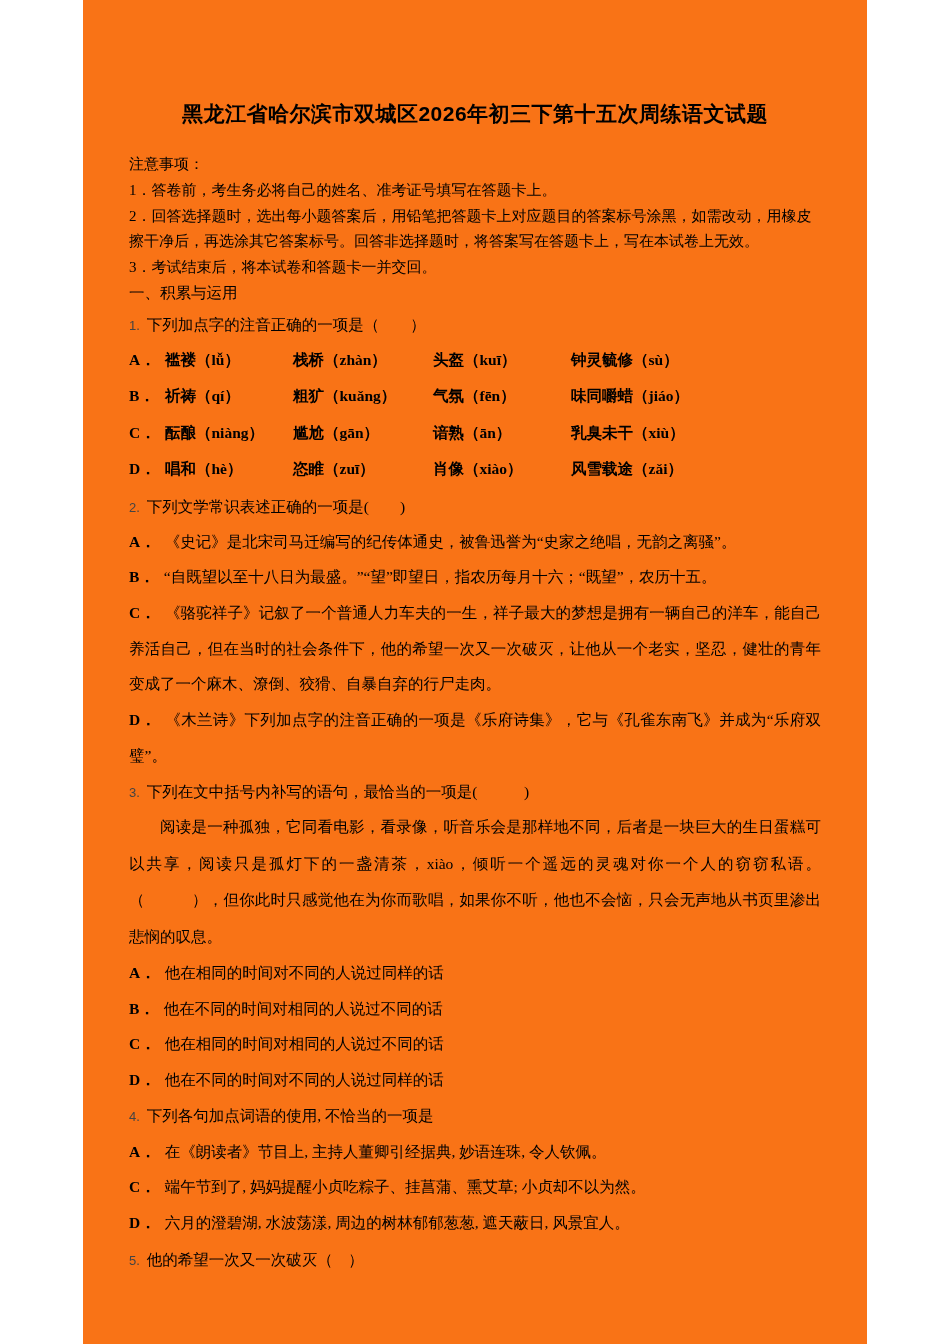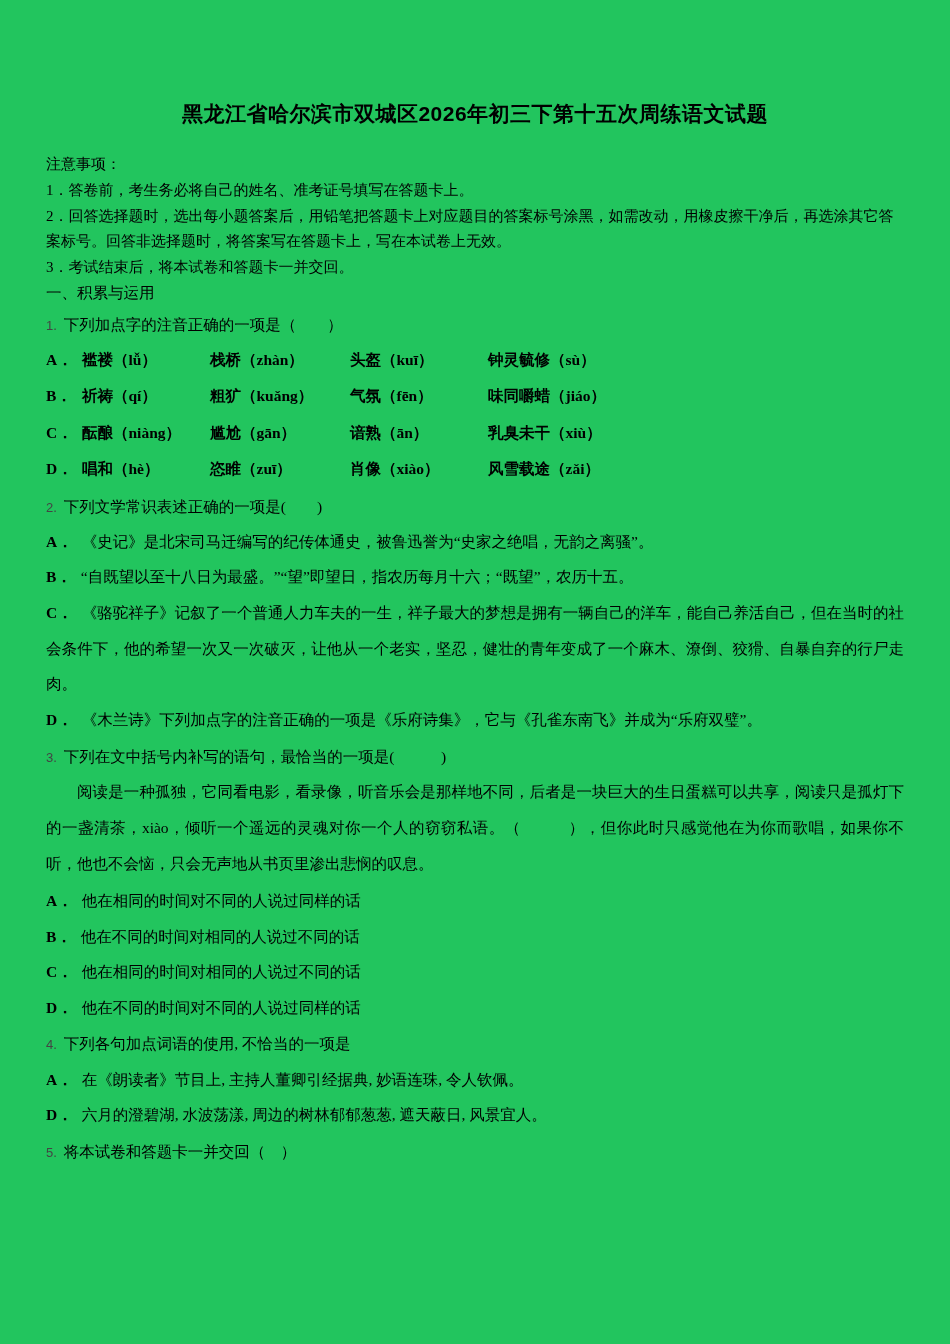--- a/index.html
+++ b/index.html
@@ -1,22 +1,22 @@
 <!DOCTYPE html>
 <html><head>
 <meta charset="utf-8">
 <style>
   * { box-sizing: border-box; }
   html, body { margin: 0; padding: 0; background: #ffffff; }
   .page {
-    width: 950px;
+    width: 784px;
     min-height: 1344px;
     margin: 0 auto;
     padding: 100px 46px 40px 46px;
-    background: #22c55e;
+    background: #f97316;
     color: #000000;
     font-family: "Liberation Serif", "DejaVu Serif", serif;
     font-size: 15.5px;
   }
   .title {
     text-align: center;
     font-family: "Liberation Sans", "DejaVu Sans", sans-serif;
     font-weight: bold;
     font-size: 21px;
     margin: 0 0 24px 0;
@@ -114,20 +114,21 @@
         <div class="q-stem"><span class="q-number">3.</span><span>下列在文中括号内补写的语句，最恰当的一项是(　　　)</span></div>
         <div class="q-passage">阅读是一种孤独，它同看电影，看录像，听音乐会是那样地不同，后者是一块巨大的生日蛋糕可以共享，阅读只是孤灯下的一盏清茶，xiào，倾听一个遥远的灵魂对你一个人的窃窃私语。（　　　），但你此时只感觉他在为你而歌唱，如果你不听，他也不会恼，只会无声地从书页里渗出悲悯的叹息。</div>
         <div class="opt-line"><span class="opt-label">A．</span><span class="opt-text">他在相同的时间对不同的人说过同样的话</span></div>
         <div class="opt-line"><span class="opt-label">B．</span><span class="opt-text">他在不同的时间对相同的人说过不同的话</span></div>
         <div class="opt-line"><span class="opt-label">C．</span><span class="opt-text">他在相同的时间对相同的人说过不同的话</span></div>
         <div class="opt-line"><span class="opt-label">D．</span><span class="opt-text">他在不同的时间对不同的人说过同样的话</span></div>
       </div>
       <div class="question">
         <div class="q-stem"><span class="q-number">4.</span><span>下列各句加点词语的使用, 不恰当的一项是</span></div>
         <div class="opt-line"><span class="opt-label">A．</span><span class="opt-text">在《朗读者》节目上, 主持人董卿引经据典, 妙语连珠, 令人钦佩。</span></div>
+        <div class="opt-line"><span class="opt-label">C．</span><span class="opt-text">端午节到了, 妈妈提醒小贞吃粽子、挂菖蒲、熏艾草; 小贞却不以为然。</span></div>
         <div class="opt-line"><span class="opt-label">D．</span><span class="opt-text">六月的澄碧湖, 水波荡漾, 周边的树林郁郁葱葱, 遮天蔽日, 风景宜人。</span></div>
       </div>
       <div class="question">
-        <div class="q-stem"><span class="q-number">5.</span><span>将本试卷和答题卡一并交回（　）</span></div>
+        <div class="q-stem"><span class="q-number">5.</span><span>他的希望一次又一次破灭（　）</span></div>
       </div>
     </div>
 
 </div>
 
 </body></html>

